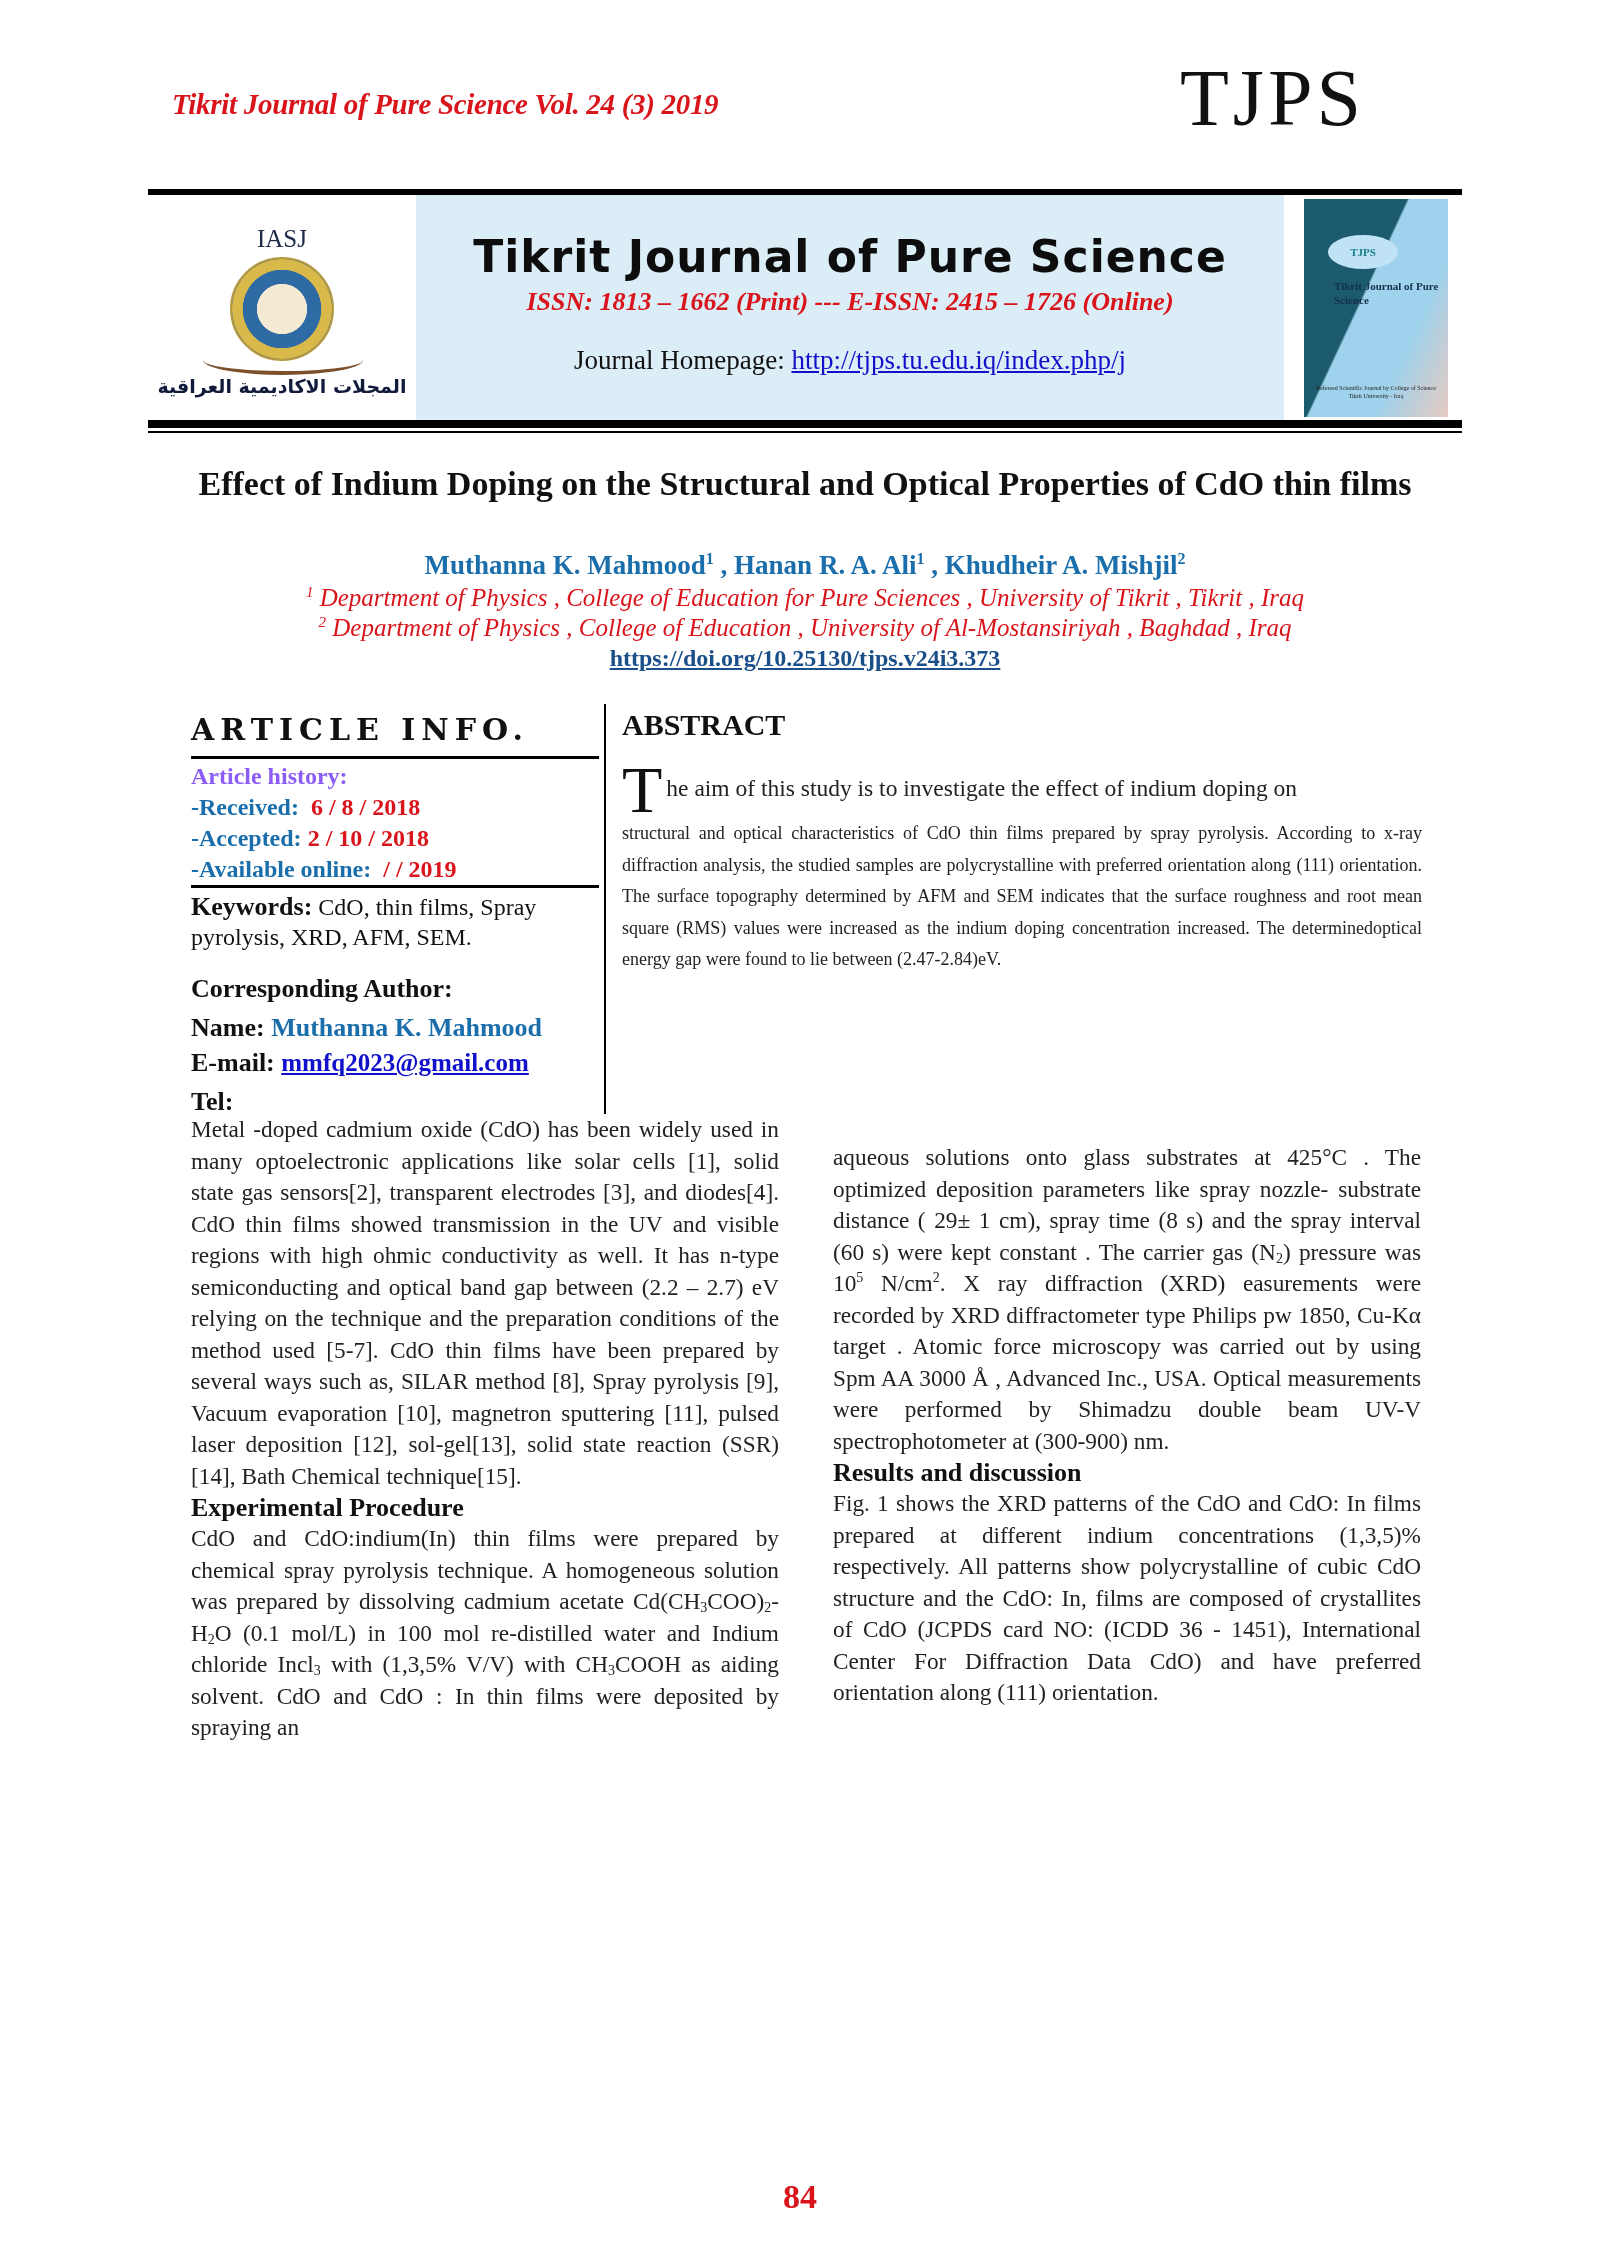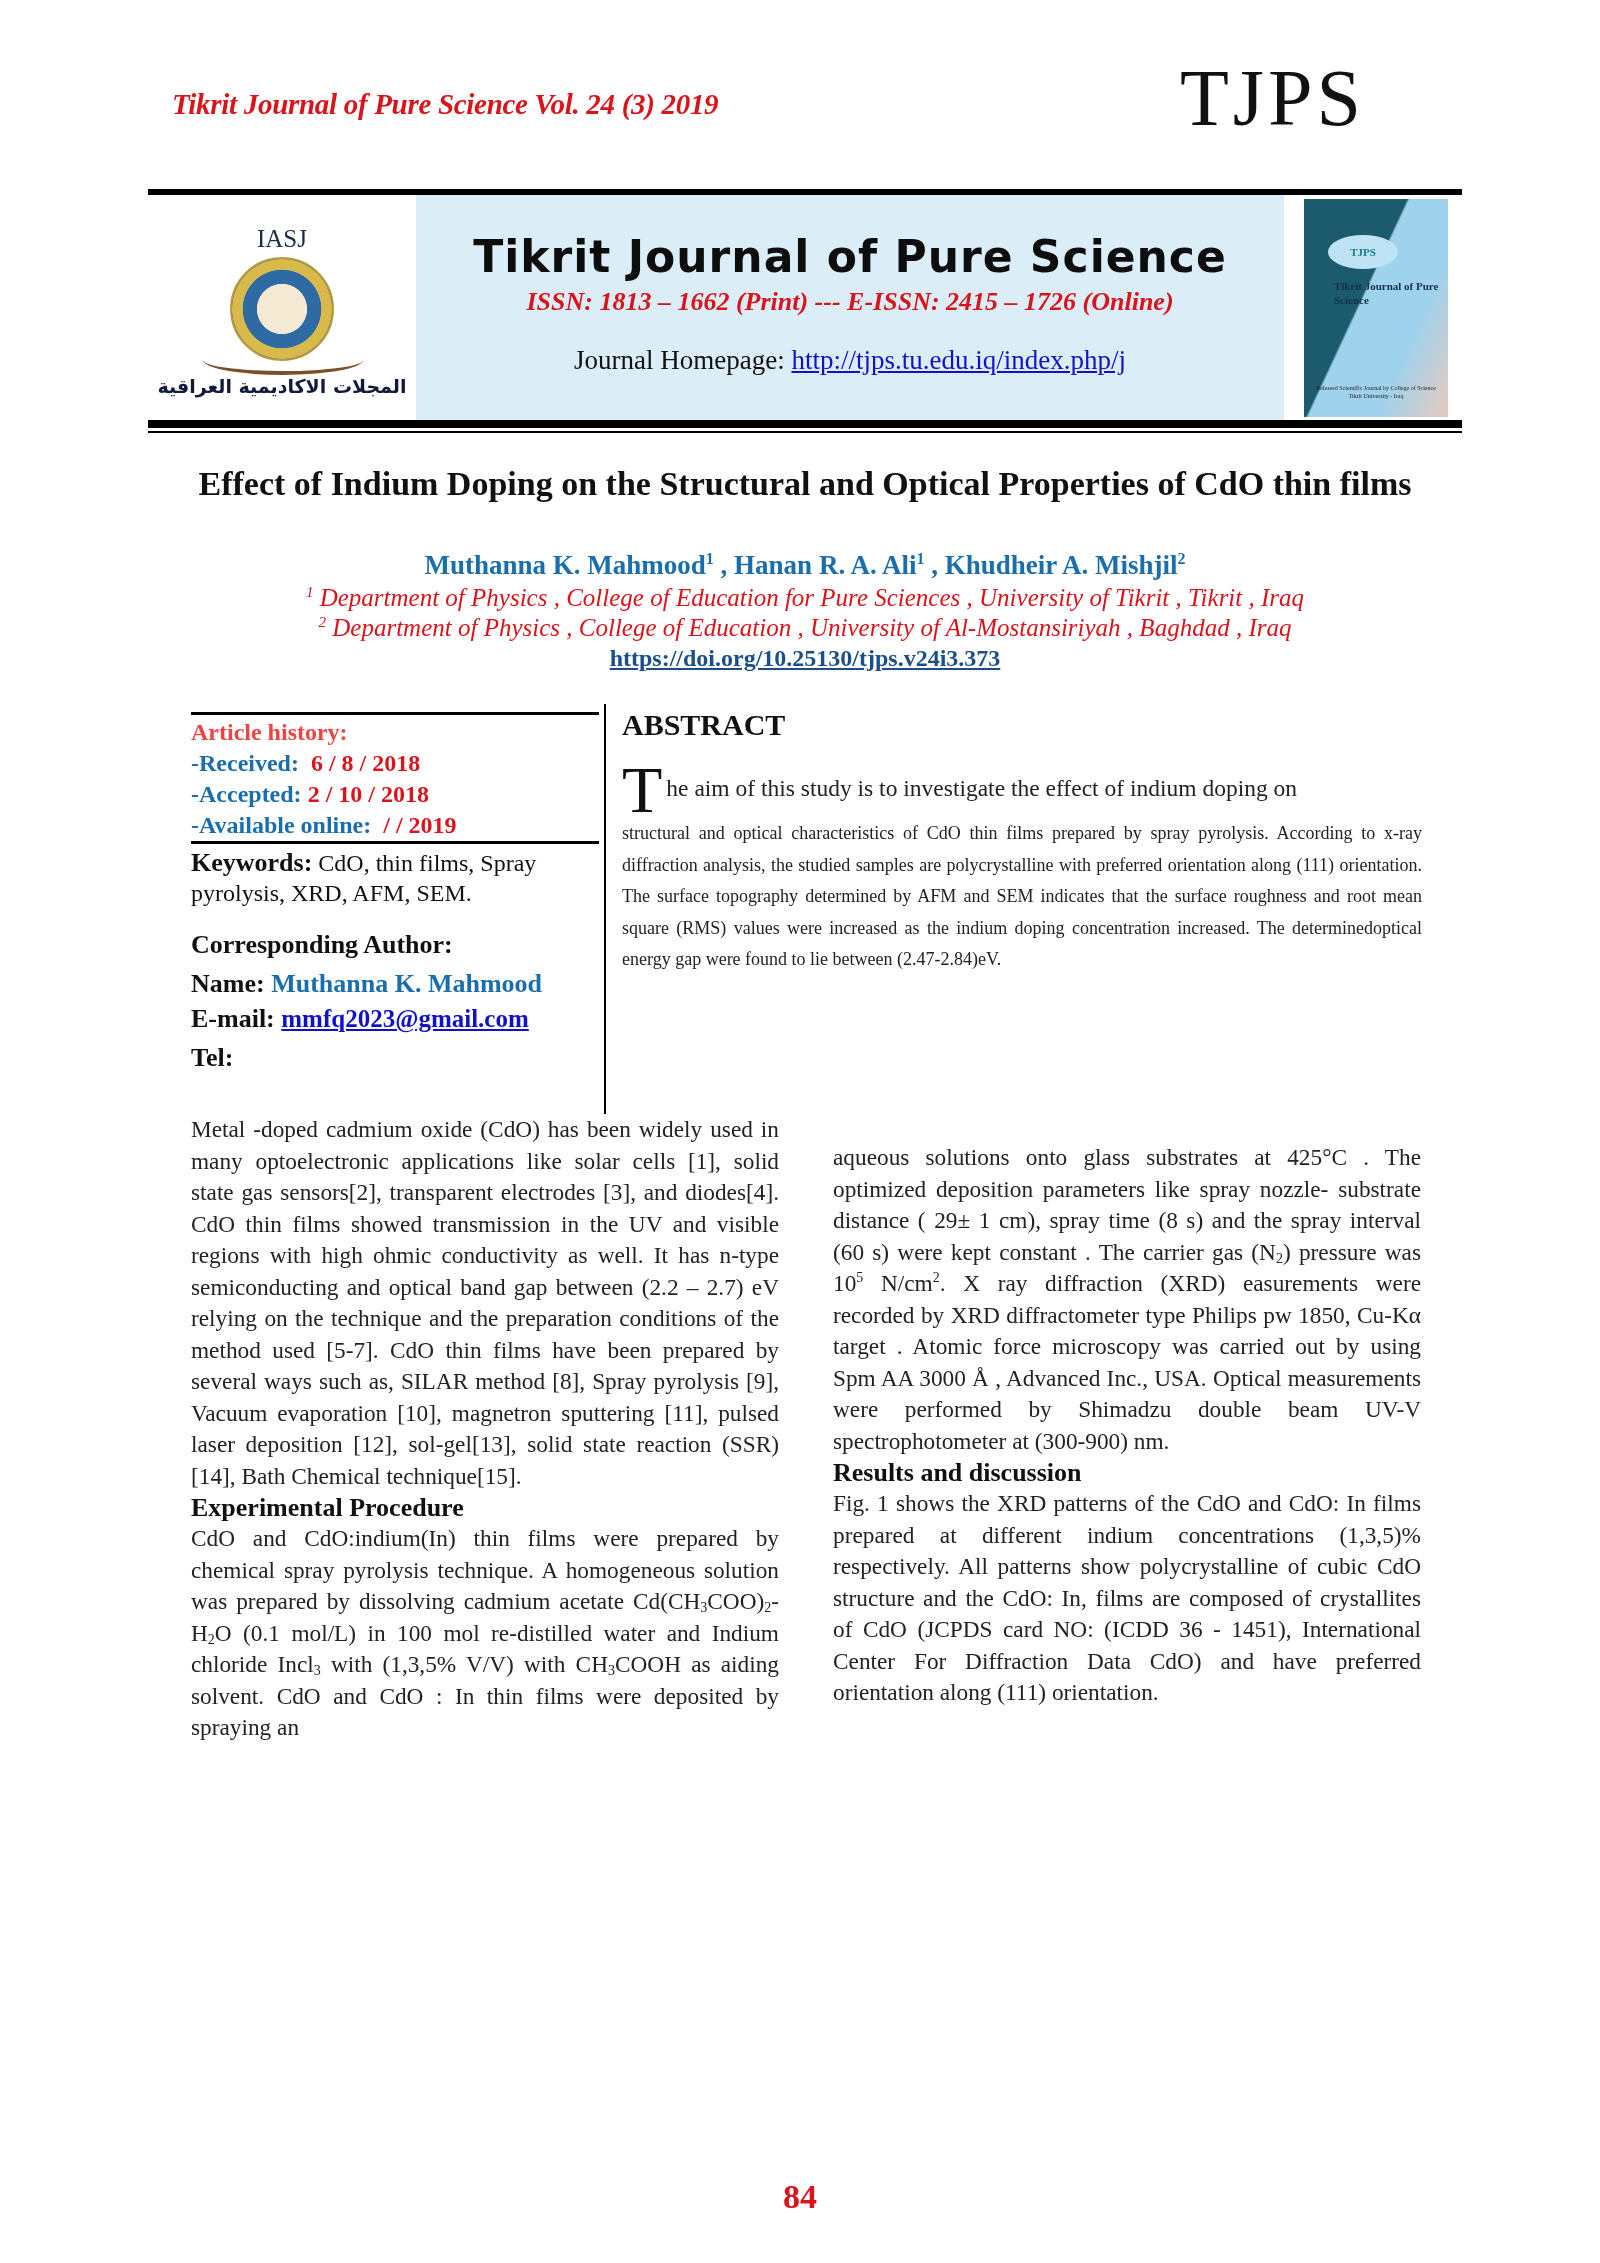--- a/index.html
+++ b/index.html
@@ -45,21 +45,21 @@
     .affil1 { top: 584px; }
     .affil2 { top: 614px; }
     .doi { left: 160px; top: 645px; width: 1290px; text-align: center; font-size: 24px; font-weight: bold; }
     .doi a { color: #1a4f8a; text-decoration: underline; }
 
     
     .info-col { left: 191px; top: 712px; width: 408px; }
     .info-heading { font-size: 30px; font-weight: bold; letter-spacing: 6px; font-family: "DejaVu Serif", serif; color: #111; height: 44px; }
     .hr { height: 3px; background: #000; width: 408px; }
     .info-line { font-size: 24px; line-height: 31px; }
-    .hist-label { font-weight: bold; color: #ef4444; margin-top: 2px; }
+    .hist-label { font-weight: bold; color: #8b5cf6; margin-top: 2px; }
     .hist-key { font-weight: bold; color: #1a6eab; }
     .hist-val { font-weight: bold; color: #d9141b; }
     .kw { font-size: 24px; line-height: 30px; margin-top: 4px; }
     .kw b { font-size: 26px; }
     .info-big { font-size: 26px; font-weight: bold; line-height: 35px; }
     .blue-b { color: #1a6eab; }
     .email-link { color: #1111cc; text-decoration: underline; font-size: 25px; }
 
     .vrule { left: 604px; top: 704px; width: 2px; height: 410px; background: #000; }
 
@@ -114,20 +114,21 @@
 <div class="abs authors">
   <span>Muthanna K. Mahmood</span><sup>1</sup>
   , <span>Hanan R. A. Ali</span><sup>1</sup>
   , <span>Khudheir A. Mishjil</span><sup>2</sup>
 </div>
 <div class="abs affil affil1"><sup>1</sup> <span>Department of Physics , College of Education for Pure Sciences , University of Tikrit , Tikrit , Iraq</span></div>
 <div class="abs affil affil2"><sup>2</sup> <span>Department of Physics , College of Education , University of Al-Mostansiriyah , Baghdad , Iraq</span></div>
 <div class="abs doi"><a>https://doi.org/10.25130/tjps.v24i3.373</a></div>
 
 <div class="abs info-col">
+  <div class="info-heading">ARTICLE INFO.</div>
   <div class="hr"></div>
   <div class="info-line hist-label">Article history:</div>
   <div class="info-line"><span class="hist-key">-Received:</span>&nbsp; <span class="hist-val">6 / 8  / 2018</span></div>
   <div class="info-line"><span class="hist-key">-Accepted:</span> <span class="hist-val">2 / 10 / 2018</span></div>
   <div class="info-line"><span class="hist-key">-Available online:</span>&nbsp; <span class="hist-val">/   / 2019</span></div>
   <div class="hr"></div>
   <div class="kw"><b>Keywords:</b> <span>CdO, thin films, Spray pyrolysis, XRD, AFM, SEM.</span></div>
   <div class="info-big" style="margin-top:19px">Corresponding Author:</div>
   <div class="info-big" style="margin-top:4px"><span>Name:</span> <span class="blue-b">Muthanna K. Mahmood</span></div>
   <div class="info-big"><span>E-mail:</span> <a class="email-link">mmfq2023@gmail.com</a></div>

